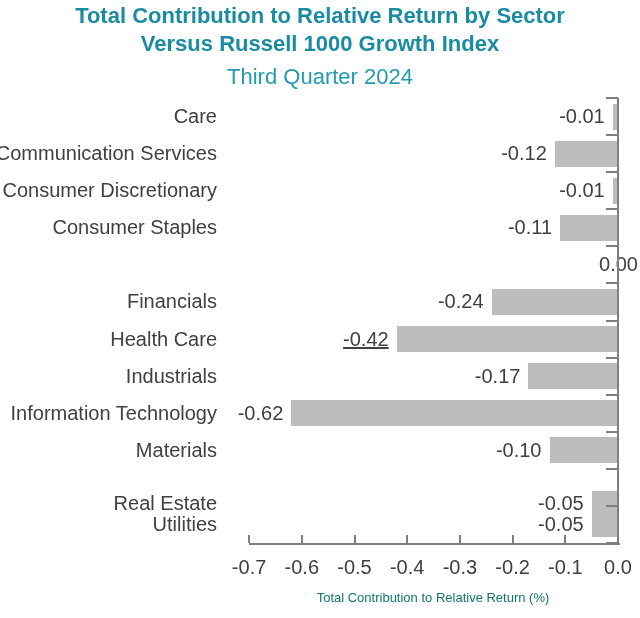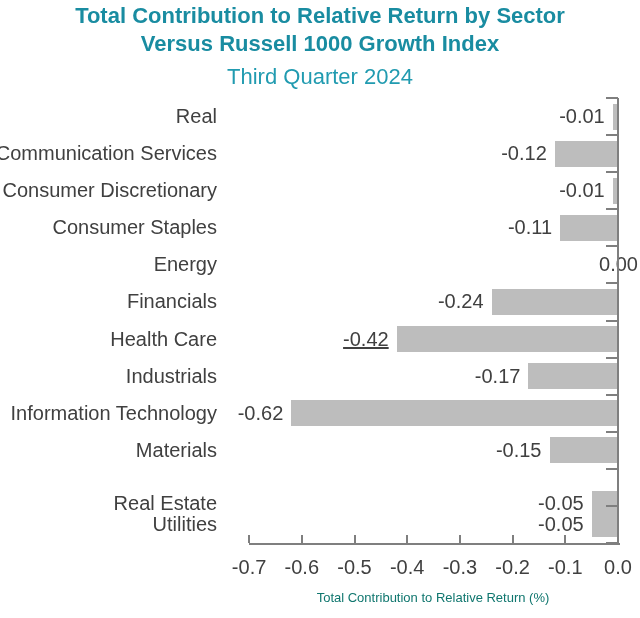--- a/index.html
+++ b/index.html
@@ -100,41 +100,40 @@
 <div id="canvas">
 
   <div id="title-block">
     <div class="title-line">Total Contribution to Relative Return by Sector</div>
     <div class="title-line">Versus Russell 1000 Growth Index</div>
     <div class="period-line">Third Quarter 2024</div>
   </div>
 
   <div id="plot">
     <div class="row" style="top: 98px; height: 37.0833px;">
-      <span class="cat-label">Real</span>
+      <span class="cat-label">Care</span>
       <div class="bar" style="right: 22px; width: 5.27px; height: 26px; top: 5.54167px; background: rgb(189, 189, 189);"></div>
       <span class="val-label" style="right: 35.27px;">-0.01</span>
     </div>
     <div class="row" style="top: 135.083px; height: 37.0833px;">
       <span class="cat-label">Communication Services</span>
       <div class="bar" style="right: 22px; width: 63.24px; height: 26px; top: 5.54167px; background: rgb(189, 189, 189);"></div>
       <span class="val-label" style="right: 93.24px;">-0.12</span>
     </div>
     <div class="row" style="top: 172.167px; height: 37.0833px;">
       <span class="cat-label">Consumer Discretionary</span>
       <div class="bar" style="right: 22px; width: 5.27px; height: 26px; top: 5.54167px; background: rgb(189, 189, 189);"></div>
       <span class="val-label" style="right: 35.27px;">-0.01</span>
     </div>
     <div class="row" style="top: 209.25px; height: 37.0833px;">
       <span class="cat-label">Consumer Staples</span>
       <div class="bar" style="right: 22px; width: 57.97px; height: 26px; top: 5.54167px; background: rgb(189, 189, 189);"></div>
       <span class="val-label" style="right: 87.97px;">-0.11</span>
     </div>
     <div class="row" style="top: 246.333px; height: 37.0833px;">
-      <span class="cat-label">Energy</span>
       <div class="bar" style="right: 22px; width: 0px; height: 26px; top: 5.54167px; background: rgb(189, 189, 189);"></div>
       <span class="val-label" style="right: 2px;">0.00</span>
     </div>
     <div class="row" style="top: 283.417px; height: 37.0833px;">
       <span class="cat-label">Financials</span>
       <div class="bar" style="right: 22px; width: 126.48px; height: 26px; top: 5.54167px; background: rgb(189, 189, 189);"></div>
       <span class="val-label" style="right: 156.48px;">-0.24</span>
     </div>
     <div class="row" style="top: 320.5px; height: 37.0833px;">
       <span class="cat-label">Health Care</span>
@@ -147,21 +146,21 @@
       <span class="val-label" style="right: 119.59px;">-0.17</span>
     </div>
     <div class="row" style="top: 394.667px; height: 37.0833px;">
       <span class="cat-label">Information Technology</span>
       <div class="bar" style="right: 22px; width: 326.74px; height: 26px; top: 5.54167px; background: rgb(189, 189, 189);"></div>
       <span class="val-label" style="right: 356.74px;">-0.62</span>
     </div>
     <div class="row" style="top: 431.75px; height: 37.0833px;">
       <span class="cat-label">Materials</span>
       <div class="bar" style="right: 22px; width: 68.51px; height: 26px; top: 5.54167px; background: rgb(189, 189, 189);"></div>
-      <span class="val-label" style="right: 98.51px;">-0.15</span>
+      <span class="val-label" style="right: 98.51px;">-0.10</span>
     </div>
     <div class="row" style="top: 485px; height: 37.0833px; text-align: right;">
       <span class="cat-label">Real Estate</span>
       <div class="bar" style="right: 22px; width: 26.35px; height: 26px; top: 5.54167px; background: rgb(189, 189, 189);"></div>
       <span class="val-label" style="right: 56.35px;">-0.05</span>
     </div>
     <div class="row" style="top: 505.917px; height: 37.0833px; padding-left: 25px;">
       <span class="cat-label">Utilities</span>
       <div class="bar" style="right: 22px; width: 26.35px; height: 26px; top: 5.54167px; background: rgb(189, 189, 189);"></div>
       <span class="val-label" style="right: 56.35px;">-0.05</span>

